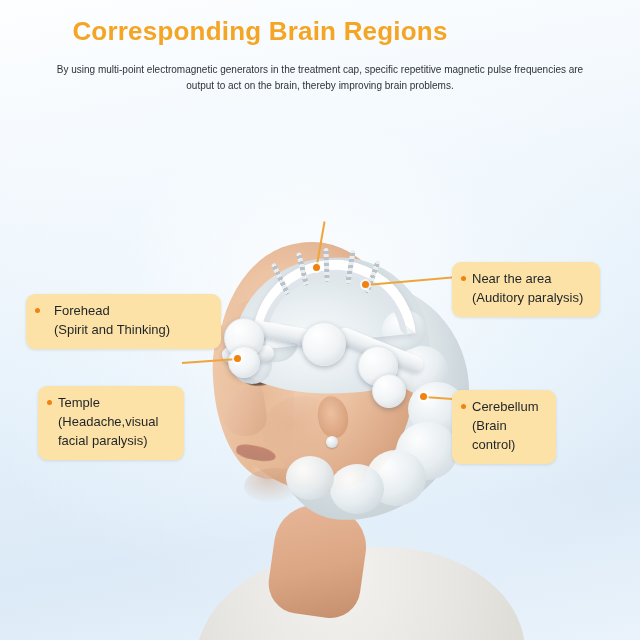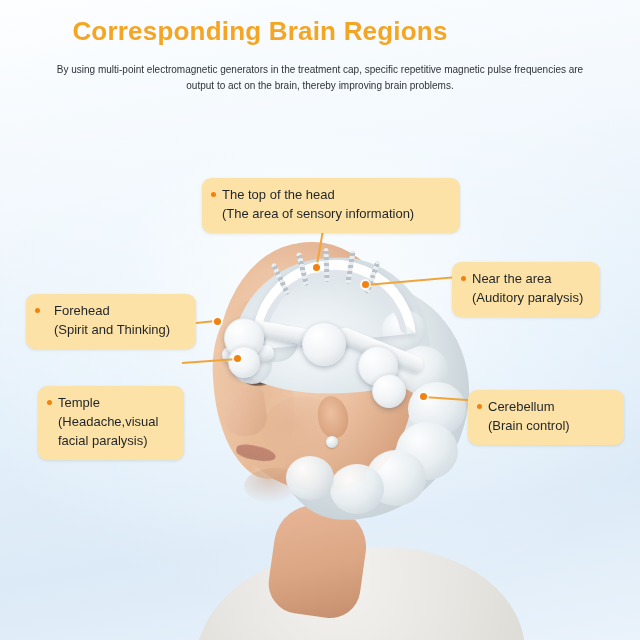--- a/index.html
+++ b/index.html
@@ -371,39 +371,35 @@
 
   <div class="leader" style="left:196px;top:322px;width:22px;transform:rotate(-6deg);"></div>
   <div class="dot" style="left:214px;top:318px;"></div>
 
   <div class="leader" style="left:182px;top:362px;width:56px;transform:rotate(-4deg);"></div>
   <div class="dot" style="left:234px;top:355px;"></div>
 
   <div class="leader" style="left:424px;top:396px;width:50px;transform:rotate(4deg);"></div>
   <div class="dot" style="left:420px;top:393px;"></div>
 
-  <div class="label" style="left:202px;top:178px;width:258px;">
-    <span class="l1">The top of the head</span>
-    <span class="l2">(The area of sensory information)</span>
-  </div>
 
   <div class="label" style="left:452px;top:262px;width:148px;">
     <span class="l1">Near the area</span>
     <span class="l2">(Auditory paralysis)</span>
   </div>
 
-  <div class="label" style="left:26px;top:294px;width:170px;padding-left:28px;">
+  <div class="label" style="left:26px;top:294px;width:195px;padding-left:28px;">
     <span class="l1">Forehead</span>
     <span class="l2">(Spirit and Thinking)</span>
   </div>
 
   <div class="label" style="left:38px;top:386px;width:146px;">
     <span class="l1">Temple</span>
     <span class="l2">(Headache,visual</span>
     <span class="l2">facial paralysis)</span>
   </div>
 
-  <div class="label" style="left:468px;top:390px;width:156px;">
+  <div class="label" style="left:452px;top:390px;width:104px;">
     <span class="l1">Cerebellum</span>
     <span class="l2">(Brain control)</span>
   </div>
 
 </div>
 
 </body></html>

